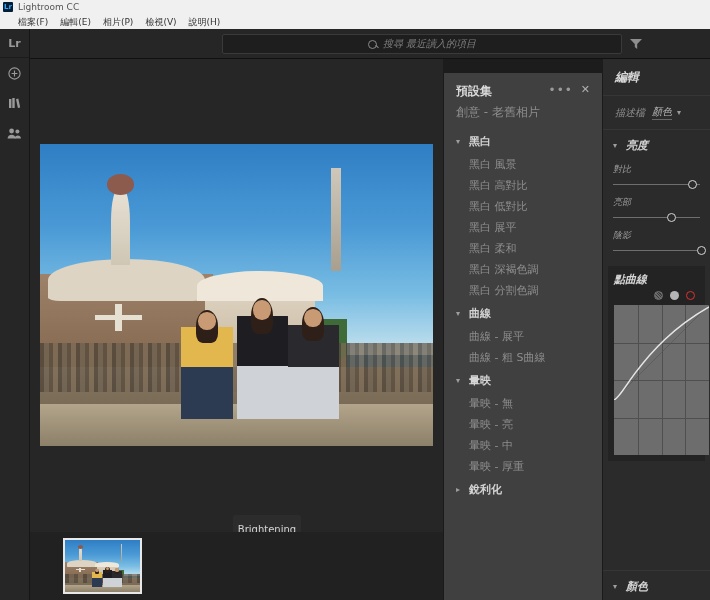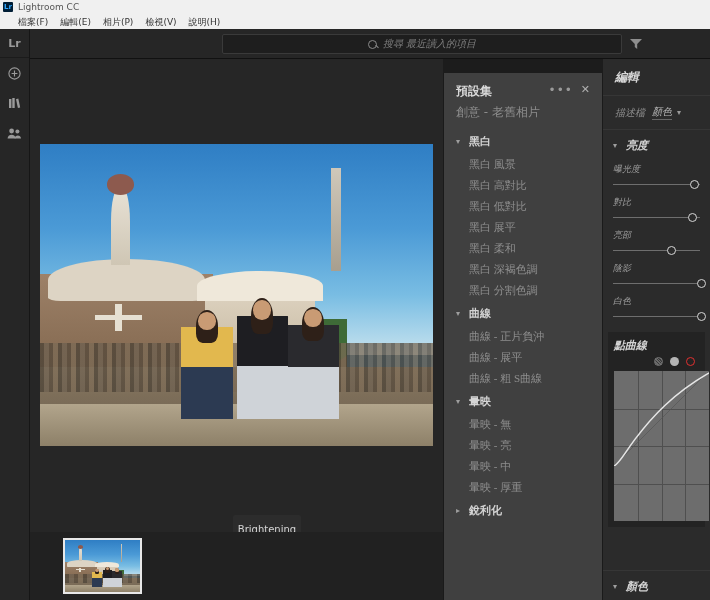--- a/index.html
+++ b/index.html
@@ -107,21 +107,21 @@
              background:#404040; border-left:1px solid #1a1a1a; border-right:1px solid #1a1a1a;
              overflow:hidden; }
   .pp-head { padding:10px 12px 2px 12px; display:flex; align-items:flex-start; }
   .pp-title { color:#d8d8d8; font-size:12px; font-weight:bold; flex:1; }
   .pp-dots { color:#9a9a9a; font-size:12px; margin-right:8px; letter-spacing:1px; cursor:pointer; }
   .pp-close { color:#b0b0b0; font-size:11px; cursor:pointer; }
   .pp-sub { padding:2px 12px 8px 12px; color:#8c8c8c; font-size:12px; }
   .grp-head { display:flex; align-items:center; padding:5px 12px; color:#d4d4d4; font-size:11px;
               font-weight:bold; cursor:pointer; }
   .chev { font-size:8px; margin-right:5px; color:#9e9e9e; width:8px; display:inline-block; }
-  .pitem { padding:3px 12px 3px 25px; color:#8e8e8e; font-size:11px; cursor:pointer;font-family:Liberation Serif, serif; }
+  .pitem { padding:3px 12px 3px 25px; color:#8e8e8e; font-size:11px; cursor:pointer; }
 
   
   .edit { position:absolute; top:59px; left:603px; width:107px; height:541px;
           background:#2b2b2b; overflow:hidden;font-style:italic; }
   .ed-title { padding:10px 12px 9px 12px; color:#d8d8d8; font-size:12px; font-weight:bold; }
   .ed-rule { height:1px; background:#363636; }
   .profile-row { display:flex; align-items:center; padding:9px 12px; }
   .pf-label { color:#8c8c8c; font-size:10px; margin-right:7px; }
   .pf-val { color:#b9b9b9; font-size:10px; border-bottom:1px solid #666; }
   .pf-chev { color:#9a9a9a; font-size:8px; margin-left:5px; }
@@ -291,21 +291,20 @@
     <div class="pitem">黑白 低對比</div>
     <div class="pitem">黑白 展平</div>
     <div class="pitem">黑白 柔和</div>
     <div class="pitem">黑白 深褐色調</div>
     <div class="pitem">黑白 分割色調</div>
 
     <div class="grp-head">
       <span class="chev">▾</span>
       <span>曲線</span>
     </div>
-    <div class="pitem">曲線 - 正片負沖</div>
     <div class="pitem">曲線 - 展平</div>
     <div class="pitem">曲線 - 粗 S曲線</div>
 
     <div class="grp-head">
       <span class="chev">▾</span>
       <span>暈映</span>
     </div>
     <div class="pitem">暈映 - 無</div>
     <div class="pitem">暈映 - 亮</div>
     <div class="pitem">暈映 - 中</div>
@@ -327,46 +326,34 @@
       <span class="pf-val">顏色</span>
       <span class="pf-chev">▾</span>
     </div>
     <div class="ed-rule"></div>
 
     <div class="sec-head">
       <span class="chev">▾</span>
       <span>亮度</span>
     </div>
 
-    <div class="sl">
-      <div class="sl-lab">曝光度</div>
-      <div class="track">
-          <div class="knob" style="left:88%"></div>
-        </div>
-    </div>
     <div class="sl">
       <div class="sl-lab">對比</div>
       <div class="track">
           <div class="knob" style="left:86%"></div>
         </div>
     </div>
     <div class="sl">
       <div class="sl-lab">亮部</div>
       <div class="track">
           <div class="knob" style="left:62%"></div>
         </div>
     </div>
     <div class="sl">
       <div class="sl-lab">陰影</div>
-      <div class="track">
-          <div class="knob" style="left:97%"></div>
-        </div>
-    </div>
-    <div class="sl">
-      <div class="sl-lab">白色</div>
       <div class="track">
           <div class="knob" style="left:97%"></div>
         </div>
     </div>
 
     <div class="pc-box">
       <div class="pc-head">
         <span>點曲線</span>
       </div>
       <div class="pc-chans">

